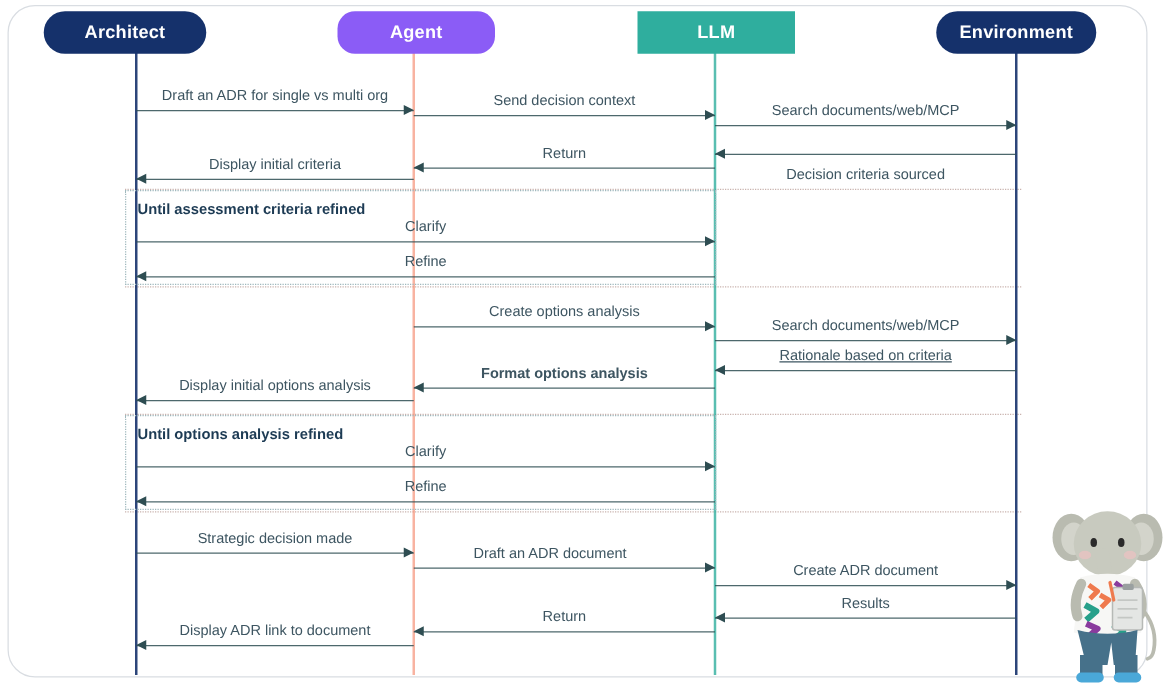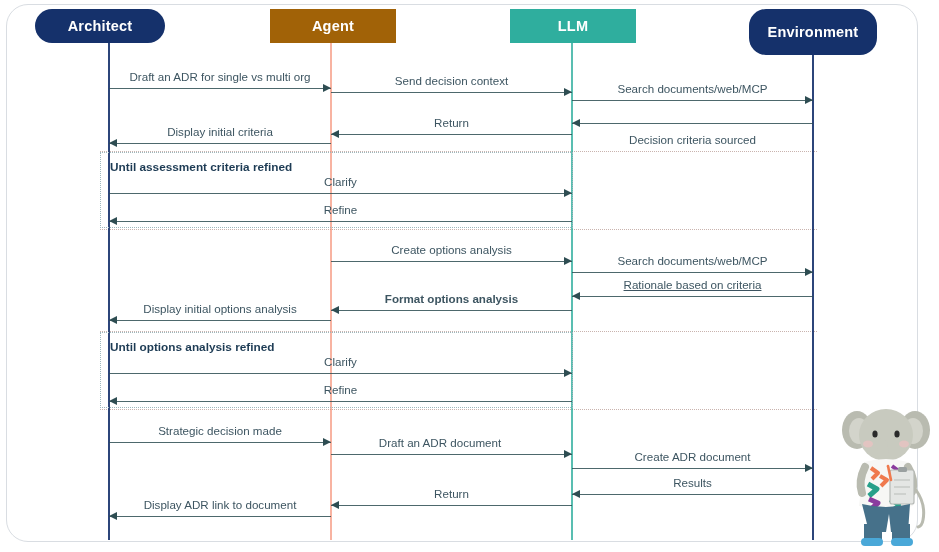--- a/index.html
+++ b/index.html
@@ -180,23 +180,23 @@
       <div class="msg-line" style="left: 331px; top: 505px; width: 241px; background: rgb(46, 77, 82); opacity: 0.85;"></div>
       <div class="arrowhead left" style="top: 501.4px; left: 331px; border-right-color: rgb(46, 77, 82);"></div>
       <div class="msg-label" style="left: 451.5px; top: 487px; color: rgb(61, 85, 97);">Return</div>
       <div class="msg-line" style="left: 109px; top: 516px; width: 222px; background: rgb(46, 77, 82); opacity: 0.85;"></div>
       <div class="arrowhead left" style="top: 512.4px; left: 109px; border-right-color: rgb(46, 77, 82);"></div>
       <div class="msg-label" style="left: 220px; top: 498px; color: rgb(61, 85, 97);">Display ADR link to document</div>
     </div>
 
   <div id="actors">
       <div class="actor pill" style="left: 35px; top: 9px; width: 130px; height: 34px; background: rgb(21, 49, 107);">Architect</div>
-      <div class="actor rect" style="left: 270px; top: 9px; width: 126px; height: 34px; background: #a16207;">Agent</div>
+      <div class="actor rect" style="left: 270px; top: 9px; width: 126px; height: 34px; background: #8b5cf6; border-radius: 14px;">Agent</div>
       <div class="actor rect" style="left: 510px; top: 9px; width: 126px; height: 34px; background: rgb(47, 174, 158);">LLM</div>
-      <div class="actor pill" style="left: 749px; top: 9px; width: 128px; height: 46px; background: rgb(21, 49, 107);">Environment</div>
+      <div class="actor pill" style="left: 749px; top: 9px; width: 128px; height: 34px; background: rgb(21, 49, 107);">Environment</div>
     </div>
 
   <div class="mascot" id="mascot" style="left: 838px; top: 404px; width: 96px; height: 144px;">
 <svg viewBox="0 0 96 144" width="96" height="144" xmlns="http://www.w3.org/2000/svg">
 
   <path d="M78 86 q10 14 7 30 q-1 6 -5 7" stroke="#b9bbb0" stroke-width="3" fill="none" stroke-linecap="round"></path>
 
   <ellipse cx="19" cy="26" rx="15" ry="19" fill="#b9bbb0"></ellipse>
   <ellipse cx="77" cy="26" rx="15" ry="19" fill="#b9bbb0"></ellipse>
   <ellipse cx="21" cy="27" rx="10" ry="13" fill="#d3d4cb"></ellipse>

